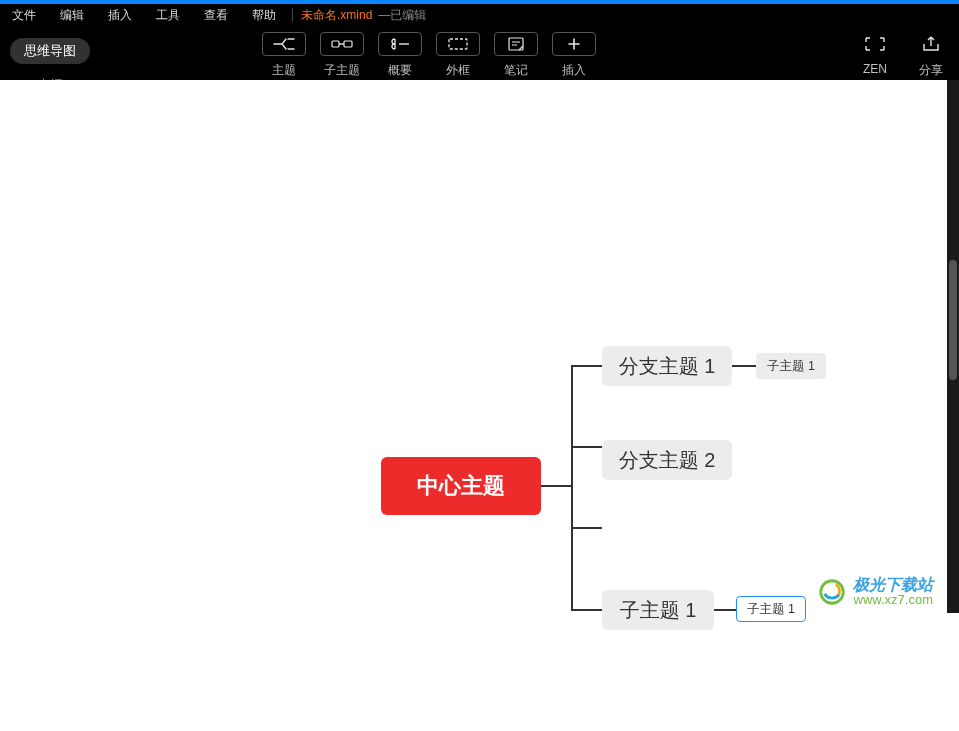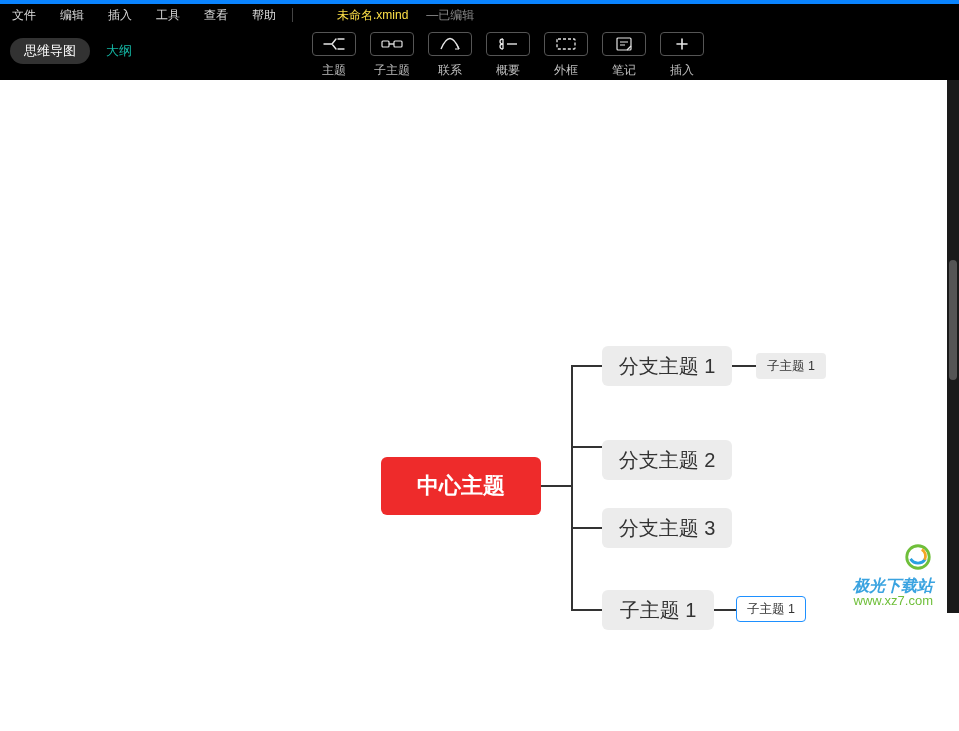--- a/index.html
+++ b/index.html
@@ -6,26 +6,26 @@
   html, body { margin: 0; padding: 0; width: 959px; height: 731px; font-family: "Microsoft YaHei", "PingFang SC", sans-serif; overflow: hidden; background: #fff; }
   .app { position: relative; width: 959px; height: 613px; }
 
   
   .titlebar { position: absolute; top: 0; left: 0; right: 0; height: 4px; background: #0a84ff; }
 
   
   .menubar { position: absolute; top: 4px; left: 0; right: 0; height: 22px; background: #000; color: #dcdcdc; display: flex; align-items: center; font-size: 12px; }
   .menubar .menu-item { padding: 0 12px; height: 22px; display: flex; align-items: center; cursor: pointer; }
   .menubar .divider { width: 1px; height: 14px; background: #444; margin: 0 4px; }
-  .menubar .filename { color: #fde047; padding-left: 4px; margin-left: 36px; }
-  .menubar .filestate { color: #8a8a8a; padding-left: 18px; }
+  .menubar .filename { color: #f97316; padding-left: 4px; }
+  .menubar .filestate { color: #8a8a8a; padding-left: 6px; }
 
   
   .toolbar { position: absolute; top: 26px; left: 0; right: 0; height: 54px; background: #000; display: flex; align-items: flex-start; }
-  .view-switch { display: flex; align-items: center; gap: 8px; padding: 12px 10px 0 10px; }
+  .view-switch { display: flex; align-items: center; gap: 8px; padding: 12px 10px 0 10px; flex-direction: column; }
   .pill { background: #323232; color: #fff; border-radius: 14px; padding: 4px 14px; font-size: 13px; }
   .view-other { color: #14b8a6; font-size: 13px; padding: 4px 8px; cursor: pointer; }
 
   .tools { display: flex; align-items: flex-start; margin-left: 155px; }
   .tool { display: flex; flex-direction: column; align-items: center; width: 58px; padding-top: 6px; cursor: pointer; }
   .tool .ticon { width: 44px; height: 24px; border: 1px solid #555; border-radius: 4px; display: flex; align-items: center; justify-content: center; color: #eaeaea; }
   .tool .tlabel { color: #bfbfbf; font-size: 12px; margin-top: 6px; }
 
   .tools-right { position: absolute; right: 0; top: 0; display: flex; align-items: flex-start; }
   .tools-right .tool { width: 56px; }
@@ -47,21 +47,21 @@
   .sub-node { width: 70px; height: 26px; border: 1px solid #d0d0d0; border-radius: 4px; font-size: 12.5px; color: #333; background: #fff; }
   .s1 { left: 756px; top: 273px; border: none; background: #ececec; border-radius: 4px; width: 70px; height: 26px; }
   .s2 { left: 736px; top: 516px; border: 1.5px solid #1e90ff; }
 
   
   .hline, .vline { position: absolute; background: #333; }
   .hline { height: 2px; }
   .vline { width: 2px; }
 
   
-  .watermark { position: absolute; right: 14px; bottom: 6px; display: flex; align-items: flex-end; gap: 6px; flex-direction: column; }
+  .watermark { position: absolute; right: 14px; bottom: 6px; display: flex; align-items: flex-start; gap: 6px; }
   .wm-icon { width: 30px; height: 30px; }
   .wm-text1 { color: #3aa3e0; font-size: 16px; font-weight: 700; font-style: italic; }
   .wm-text2 { color: #6fbf3a; font-size: 13px; position: absolute; right: 0; bottom: -0px; }
   .wm-wrap { display:flex; flex-direction:column; align-items:flex-end; line-height:1; }
 </style>
 </head>
 <body>
 
 <div class="app">
   <div class="titlebar"></div>
@@ -99,29 +99,20 @@
               <rect x="1" y="4" width="7" height="6" rx="1" stroke="#e6e6e6" stroke-width="1.2" fill="none"></rect>
               <path d="M8 7h5" stroke="#e6e6e6" stroke-width="1.4"></path>
               <rect x="13" y="4" width="8" height="6" rx="1" stroke="#e6e6e6" stroke-width="1.2" fill="none"></rect>
             </svg>
         </div>
         <div class="tlabel">子主题</div>
       </div>
       <div class="tool">
         <div class="ticon">
           <svg width="22" height="14" viewBox="0 0 22 14">
-              <path d="M2 12 C 8 -2, 14 -2, 20 12" stroke="#e6e6e6" stroke-width="1.4" fill="none"></path>
-              <path d="M20 12l-2-4M20 12l-4 0" stroke="#e6e6e6" stroke-width="1.2" fill="none"></path>
-            </svg>
-        </div>
-        <div class="tlabel">联系</div>
-      </div>
-      <div class="tool">
-        <div class="ticon">
-          <svg width="22" height="14" viewBox="0 0 22 14">
               <path d="M6 2v10M6 2c-4 0-4 5 0 5c-4 0-4 5 0 5" stroke="#e6e6e6" stroke-width="1.3" fill="none"></path>
               <path d="M10 7h10" stroke="#e6e6e6" stroke-width="1.4"></path>
             </svg>
         </div>
         <div class="tlabel">概要</div>
       </div>
       <div class="tool">
         <div class="ticon">
           <svg width="22" height="14" viewBox="0 0 22 14">
               <rect x="2" y="2" width="18" height="10" rx="1" stroke="#e6e6e6" stroke-width="1.3" stroke-dasharray="3 2" fill="none"></rect>
@@ -142,41 +133,59 @@
       <div class="tool">
         <div class="ticon">
           <svg width="22" height="14" viewBox="0 0 22 14">
               <path d="M11 2v10M6 7h10" stroke="#e6e6e6" stroke-width="1.6" stroke-linecap="round"></path>
             </svg>
         </div>
         <div class="tlabel">插入</div>
       </div>
     </div>
 
+    <div class="tools-right">
+      <div class="tool">
+        <div class="ticon" style="border:none">
+          <svg width="22" height="16" viewBox="0 0 22 16">
+              <path d="M2 2h4M2 2v4M20 2h-4M20 2v4M2 14h4M2 14v-4M20 14h-4M20 14v-4" stroke="#e6e6e6" stroke-width="1.4" fill="none"></path>
+            </svg>
+        </div>
+        <div class="tlabel">ZEN</div>
+      </div>
+      <div class="tool">
+        <div class="ticon" style="border:none">
+          <svg width="22" height="16" viewBox="0 0 22 16">
+              <path d="M4 8v6h14V8" stroke="#e6e6e6" stroke-width="1.4" fill="none"></path>
+              <path d="M11 10V1M11 1l-3 3M11 1l3 3" stroke="#e6e6e6" stroke-width="1.4" fill="none"></path>
+            </svg>
+        </div>
+        <div class="tlabel">分享</div>
+      </div>
+    </div>
   </div>
 
   <div class="canvas">
 
     <div class="hline" style="left:541px; top:405px; width:30px;"></div>
     <div class="vline" style="left:571px; top:285px; height:245px;"></div>
 
     <div class="hline" style="left:571px; top:285px; width:31px;"></div>
     <div class="hline" style="left:571px; top:366px; width:31px;"></div>
     <div class="hline" style="left:571px; top:447px; width:31px;"></div>
     <div class="hline" style="left:571px; top:529px; width:31px;"></div>
 
     <div class="hline" style="left:732px; top:285px; width:24px;"></div>
 
     <div class="hline" style="left:714px; top:529px; width:22px;"></div>
 
     <div class="node center-node">中心主题</div>
 
     <div class="node branch-node b1">分支主题 1</div>
     <div class="node branch-node b2">分支主题 2</div>
-    <div class="node branch-node b3">分支主题 3</div>
     <div class="node branch-node b4">子主题 1</div>
 
     <div class="node sub-node s1">子主题 1</div>
     <div class="node sub-node s2">子主题 1</div>
 
     <div class="watermark">
       <svg class="wm-icon" viewBox="0 0 32 32">
         <circle cx="16" cy="16" r="12" fill="none" stroke="#6fbf3a" stroke-width="3"></circle>
         <path d="M8 18c4 6 12 6 16 0" stroke="#2aa1e0" stroke-width="3" fill="none"></path>
         <path d="M20 8c4 2 5 7 3 11" stroke="#f5a623" stroke-width="3" fill="none"></path>

